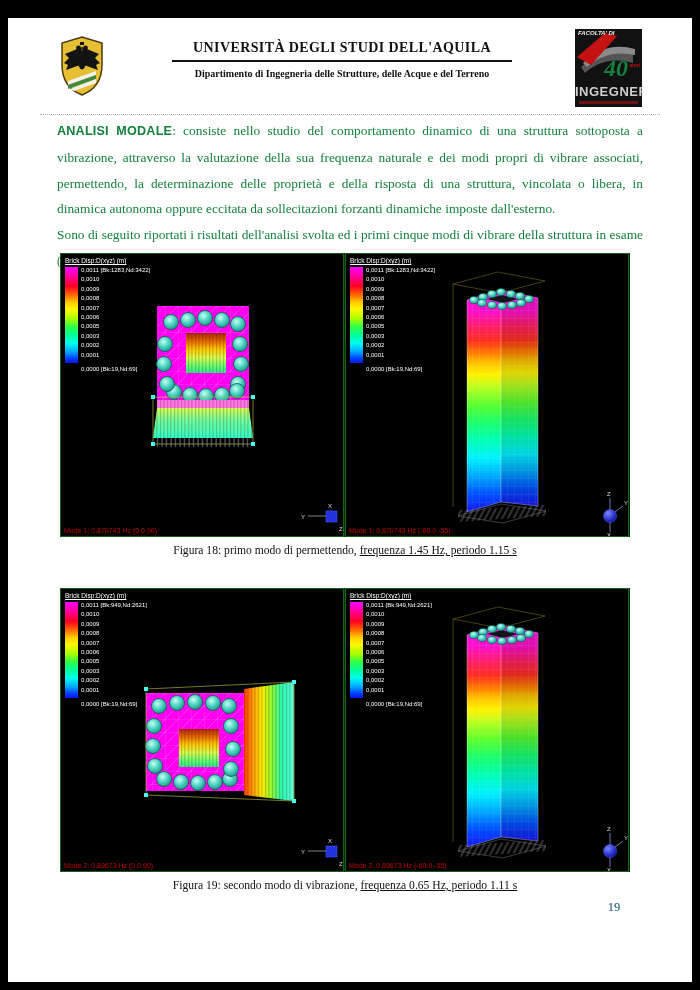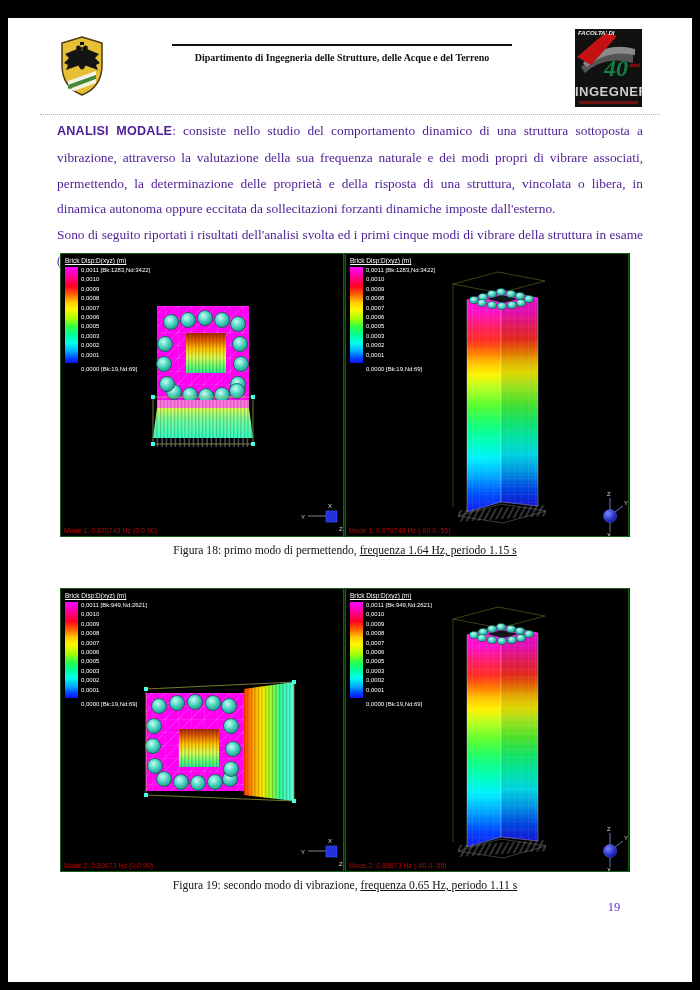--- a/index.html
+++ b/index.html
@@ -18,21 +18,21 @@
   .faclogo .fl-top{position:absolute;left:0;top:1px;width:100%;text-align:left;padding-left:3px;
       font-family:"Liberation Sans",sans-serif;font-size:6px;font-weight:bold;font-style:italic;color:#eee;}
   .faclogo .fl-40{position:absolute;right:14px;top:26px;font-family:"Liberation Serif",serif;
       font-size:24px;font-weight:bold;font-style:italic;color:#15803d;}
   .faclogo .fl-anni{position:absolute;right:2px;top:33px;font-size:5.5px;font-weight:bold;font-style:italic;color:#c41111;}
   .faclogo .fl-ing{position:absolute;left:0;bottom:8px;width:100%;text-align:center;
       font-family:"Liberation Sans",sans-serif;font-size:13px;font-weight:bold;letter-spacing:.5px;color:#cfcfcf;}
   .faclogo .fl-strip{position:absolute;left:4px;bottom:3px;width:59px;height:3px;background:#6b1212;}
 
   
-  .bodytext{position:absolute;left:49px;top:100px;width:586px;color:#4c1d95;}
+  .bodytext{position:absolute;left:49px;top:100px;width:586px;color:#15803d;}
   .bodytext p{margin:0;text-align:justify;line-height:25.8px;font-size:13.4px;}
   .lead{font-family:"Liberation Sans",sans-serif;font-weight:bold;font-size:12.6px;letter-spacing:.2px;}
   .refs{font-size:11.6px;}
 
   
   .figrow{position:absolute;left:52px;width:570px;height:284px;display:flex;gap:1px;background:#030;}
   .fig18{top:235px;} .fig19{top:570px;}
   .panel{position:relative;width:284px;height:284px;background:#000;border:1px solid #176017;box-sizing:border-box;overflow:hidden;}
   .panel svg{position:absolute;left:0;top:0;}
   .legend{position:absolute;left:4px;top:3px;font-family:"Liberation Sans",sans-serif;color:#fff;}
@@ -45,21 +45,21 @@
   .legend-max,.legend-min{font-size:6px;line-height:9.4px;white-space:nowrap;}
   .legend-val{font-size:6px;line-height:9.4px;white-space:nowrap;}
   .legend-min{margin-top:5px;}
   .mode-label{position:absolute;left:3px;bottom:2px;color:#c00000;
      font-family:"Liberation Sans",sans-serif;font-size:7px;white-space:nowrap;}
 
   .fig-caption{position:absolute;left:52px;width:570px;text-align:center;font-size:11.6px;color:#111;}
   .cap18{top:526px;} .cap19{top:861px;}
   .fig-caption .u{text-decoration:underline;}
 
-  .pagenum{position:absolute;left:586px;top:882px;width:40px;text-align:center;font-size:12.5px;color:#6d28d9;}
+  .pagenum{position:absolute;left:586px;top:882px;width:40px;text-align:center;font-size:12.5px;color:#0c4a6e;}
 </style>
 </head>
 <body>
 
 <svg width="0" height="0" style="position:absolute">
   <defs>
     <radialGradient id="gCirc" cx="40%" cy="35%" r="75%">
       <stop offset="0%" stop-color="#c8fff2"></stop>
         <stop offset="45%" stop-color="#4fd6c4"></stop>
         <stop offset="100%" stop-color="#0f8a7c"></stop>
@@ -134,20 +134,21 @@
       <polygon points="12,54 38,44 38,48 16,56" fill="#f2f2e8"></polygon>
       <rect x="22" y="7" width="4" height="3" fill="#111"></rect>
       <polygon points="24,12 7,19 11,23 6,28 10,30 8,35 22,30" fill="#141414"></polygon>
       <polygon points="24,12 41,19 37,23 42,28 38,30 40,35 26,30" fill="#141414"></polygon>
       <ellipse cx="24" cy="25" rx="4.2" ry="9.5" fill="#141414"></ellipse>
       <circle cx="20.5" cy="13" r="2.4" fill="#141414"></circle>
       <circle cx="27.5" cy="13" r="2.4" fill="#141414"></circle>
     </svg>
 
     <div class="hdr-center">
+      <div class="uni-title">UNIVERSITÀ DEGLI STUDI DELL'AQUILA</div>
       <div class="uni-rule"></div>
       <div class="dept">Dipartimento di Ingegneria delle Strutture, delle Acque e del Terreno</div>
     </div>
 
     <div class="faclogo">
       <svg width="67" height="78" style="position:absolute;left:0;top:0">
         <path d="M6 38 Q28 18 58 24 L58 34 Q30 26 10 44 Z" fill="#555"></path>
         <path d="M8 34 Q30 12 60 20 L60 26 Q32 20 12 38 Z" fill="#8a8a8a"></path>
         <polygon points="2,28 30,4 42,7 16,36" fill="#c41111"></polygon>
       </svg>
@@ -291,21 +292,21 @@
                 <div class="legend-val">0,0001</div>
               </div>
             <div class="legend-min">0,0000 [Bk:19,Nd:69]</div>
           </div>
         </div>
       </div>
       <div class="mode-label">Mode 1: 0.870743 Hz (-60.0 -55)</div>
     </div>
   </div>
 
-  <div class="fig-caption cap18"><span>Figura 18: primo modo di permettendo, </span><span class="u">frequenza 1.64 Hz, periodo 1.15 s</span></div>
+  <div class="fig-caption cap18"><span>Figura 18: primo modo di permettendo, </span><span class="u">frequenza 1.45 Hz, periodo 1.15 s</span></div>
 
   <div class="figrow fig19">
 
     <div class="panel">
       <svg width="284" height="284" viewBox="0 0 284 284">
         <polygon points="183,100 233,93 233,212 183,206" fill="url(#gZone)"></polygon>
         <polygon points="183,100 233,93 233,212 183,206" fill="url(#pStripe)"></polygon>
         <rect x="85" y="104" width="98" height="98" fill="#ff00f0"></rect>
         <rect x="85" y="104" width="98" height="98" fill="url(#pMesh)"></rect>
         <rect x="118" y="140" width="40" height="38" fill="url(#gHole)"></rect>

